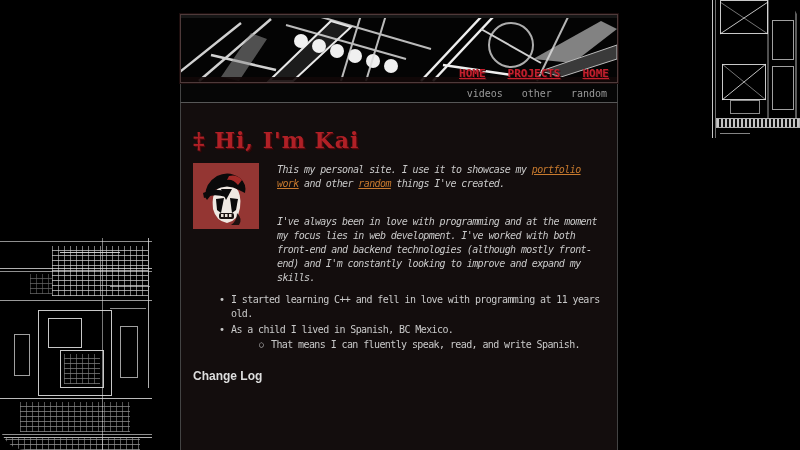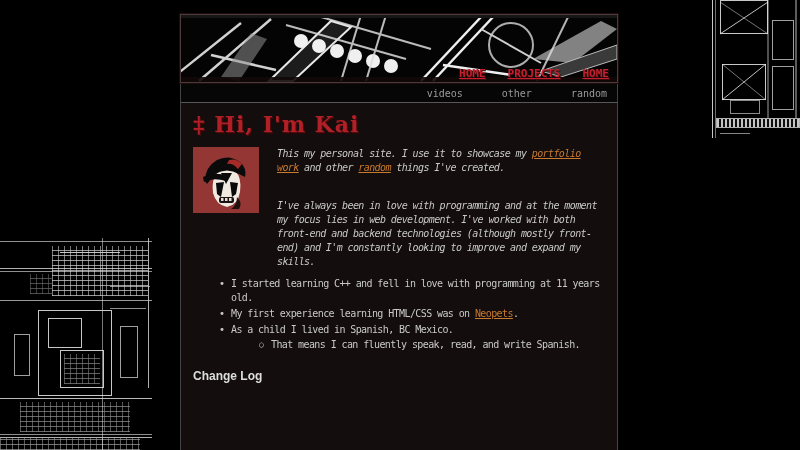--- a/index.html
+++ b/index.html
@@ -1,19 +1,19 @@
 <!DOCTYPE html>
 <html><head>
 <meta charset="utf-8">
 <style>
   * { margin:0; padding:0; box-sizing:border-box; }
   html,body { width:800px; height:450px; background:#000; overflow:hidden; }
   body { font-family:"DejaVu Sans Mono", monospace; position:relative; }
 
-  .stage { position:absolute; left:0; top:0; width:800px; height:450px; background:#000; overflow:hidden; }
+  .stage { position:absolute; left:0; top:0; width:800px; height:450px; background:#000; overflow:hidden;border-radius:26px; }
 
   
   .bp { position:absolute; overflow:hidden; pointer-events:none; }
   .bp-left { left:0; top:238px; width:152px; height:212px; }
   .bp-right { right:0; top:0; width:90px; height:138px; }
   .hline { position:absolute; height:1px; background:#dcdcdc; opacity:.65; }
   .vline { position:absolute; width:1px; background:#dcdcdc; opacity:.55; }
   .hatch {
     position:absolute; opacity:.8;
     background:
@@ -40,36 +40,36 @@
   .mainnav a {
     font:bold 11px "DejaVu Sans Mono", monospace; letter-spacing:0;
     color:#c5202e; text-decoration:underline; text-shadow:1px 1px 0 #3f0a0d;
     cursor:pointer;
   }
 
   .subnav {
     width:438px; height:20px; background:#060606;
     border-left:1px solid #434343; border-right:1px solid #434343;
     border-top:1px solid #383030; border-bottom:1px solid #575757;
-    display:flex; justify-content:flex-end; align-items:center; gap:39px;
+    display:flex; justify-content:flex-end; align-items:center; gap:19px;
     padding-right:10px;
   }
   .subnav a { font:10px "DejaVu Sans Mono", monospace; color:#9a9a9a; text-decoration:none; cursor:pointer; letter-spacing:0; }
 
   .content {
     width:438px; height:347px; background:#130d0d;
     border-left:1px solid #434343; border-right:1px solid #434343;
     padding:6px 10px 0 12px; overflow:hidden;
   }
 
   h1.pagehead {
     font-family:"DejaVu Serif", serif; font-weight:bold; font-size:22px;
     color:#b02026; letter-spacing:1px;
     text-shadow:1px 1px 0 #520d10, 2px 2px 0 #2a0607;
-    margin:2px 0 10px 0;
+    margin:18px 0 10px 0;
   }
 
   .mono, .content p, .content li { font-size:10px; letter-spacing:-0.6px; line-height:14px; color:#c9c9c9; }
   a.olink { color:#c87a2e; text-decoration:underline; cursor:pointer; }
 
   .media { display:flex; gap:18px;font-style:italic; }
   .avatar { flex:0 0 66px; width:66px; height:66px; }
   .paras p + p { margin-top:24px; }
 
   .facts-intro { margin-top:13px; }
@@ -208,21 +208,20 @@
         </svg>
         <div class="paras">
           <p><span>This my personal site. I use it to showcase my </span><a class="olink">portfolio work</a><span> and other </span><a class="olink">random</a><span> things I've created.</span></p>
           <p>I've always been in love with programming and at the moment my focus lies in web development. I've worked with both front-end and backend technologies (although mostly front-end) and I'm constantly looking to improve and expand my skills.</p>
         </div>
       </div>
 
 
       <ul class="facts">
         <li>I started learning C++ and fell in love with programming at 11 years old.</li>
-        <li><span>My first experience learning HTML/CSS was on </span><a class="olink">Neopets</a><span>.</span></li>
         <li><span>As a child I lived in Spanish, BC Mexico.</span>
           <ul class="sub">
             <li>That means I can fluently speak, read, and write Spanish.</li>
           </ul>
         </li>
       </ul>
 
       <div class="cl-title">Change Log</div>
 
     </main>

